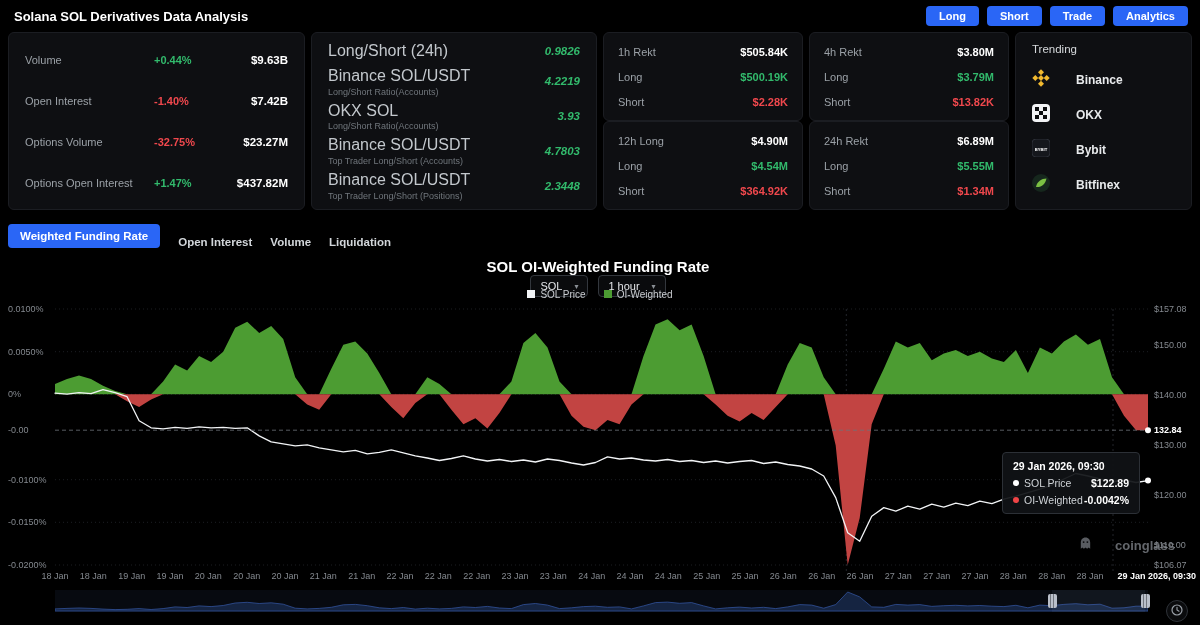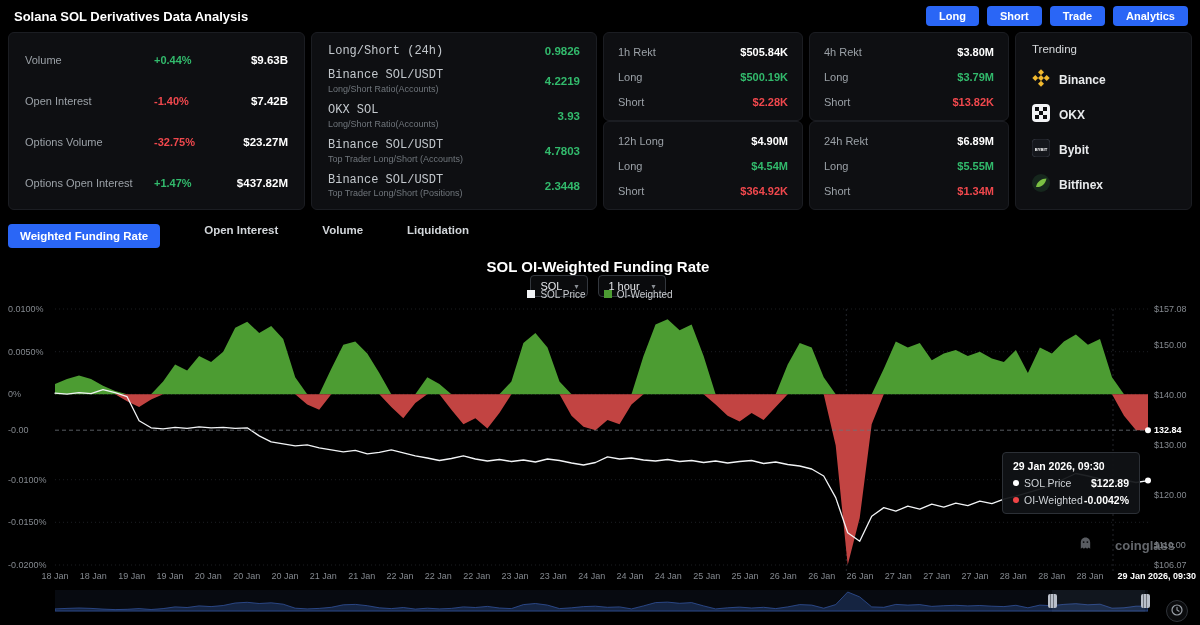--- a/index.html
+++ b/index.html
@@ -20,37 +20,37 @@
   .cards { display:flex; gap:6px; margin:4px 8px 0; height:178px; }
   .card { background:#0e0f12; border:1px solid #1b1d22; border-radius:6px; }
   .card.stats { flex:0 0 297px; padding:6px 16px; display:flex; flex-direction:column; justify-content:space-around; }
   .stat-row { display:flex; align-items:center; font-size:11px; }
   .stat-row .lbl { color:#9ba1a7; flex:1; }
   .stat-row .chg { width:62px; text-align:left; font-weight:700; }
   .stat-row .val { width:72px; text-align:right; color:#fff; font-weight:700; font-size:11.5px; }
   .pos { color:#32ba6c; } .neg { color:#f0484d; }
   .card.ratios { flex:0 0 286px; padding:6px 16px; display:flex; flex-direction:column; justify-content:space-around; }
   .ratio-row { display:flex; align-items:center; justify-content:space-between; }
-  .ratio-lbl { font-size:12px; color:#c3c8cd; line-height:1.3;font-family:Liberation Mono, monospace; }
+  .ratio-lbl { font-size:16px; color:#c3c8cd; line-height:1.3; }
   .ratio-sub { font-size:9px; color:#70767c; }
   .ratio-sub:empty { display:none; }
-  .ratio-val { font-size:11.5px; font-weight:700; color:#32ba6c; }
+  .ratio-val { font-size:11.5px; font-weight:700; color:#32ba6c;font-style:italic; }
   .rekt-col { flex:0 0 200px; display:flex; flex-direction:column; }
   .card.rekt { flex:1; padding:6px 14px; display:flex; flex-direction:column; justify-content:space-around; }
   .rekt-row { display:flex; justify-content:space-between; font-size:11px; }
   .rekt-row .lbl { color:#9ba1a7; }
   .rekt-row .tot { color:#fff; font-weight:700; }
   .rekt-row .lng { color:#32ba6c; font-weight:700; }
   .rekt-row .sht { color:#f0484d; font-weight:700; }
   .card.trending { flex:1; padding:10px 16px; }
   .trend-title { font-size:11.5px; color:#d6d9dc; }
-  .trend-item { display:flex; align-items:center; gap:9px; margin-top:14px;
+  .trend-item { display:flex; align-items:center; gap:26px; margin-top:14px;
                 font-size:12px; font-weight:700; color:#e8eaec; cursor:pointer; }
   
-  .tabs { display:flex; align-items:flex-start; gap:44px; margin:14px 0 0 8px; height:24px; }
+  .tabs { display:flex; align-items:flex-end; gap:18px; margin:14px 0 0 8px; height:24px; }
   .tab { font-size:11.5px; font-weight:700; color:#d2d6da; cursor:pointer; }
   .tab.active { background:#2a66f6; color:#fff; padding:6px 12px; border-radius:4px; }
   
   .chart-header { display:flex; justify-content:space-between; align-items:center; margin:10px 12px 0 8px; height:24px;flex-direction:column; }
   .chart-title { font-size:15px; font-weight:700; }
   .chart-controls { display:flex; gap:10px; }
   .select { border:1px solid #33373d; border-radius:4px; padding:4px 9px; font-size:11px;
             color:#e4e6e9; display:flex; align-items:center; gap:12px; cursor:pointer; background:#0a0b0d; }
   .caret { color:#8a8f95; font-size:8px; }
   

